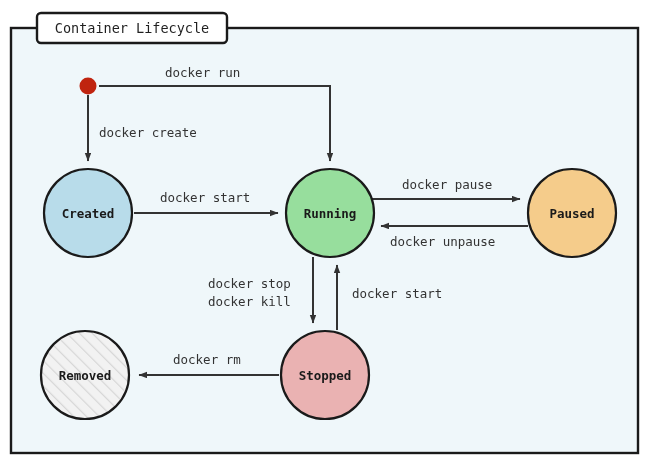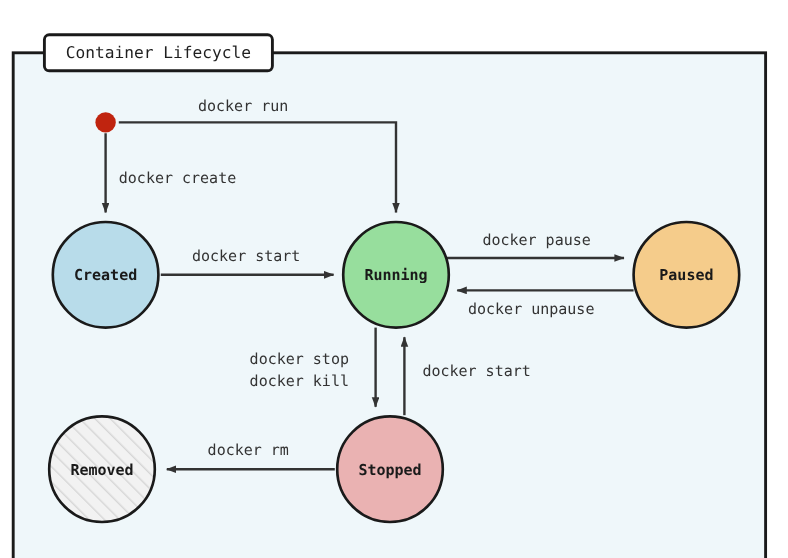--- a/index.html
+++ b/index.html
@@ -12,21 +12,20 @@
     width: 657px;
     height: 465px;
     font-family: "DejaVu Sans Mono", "Liberation Mono", monospace;
     overflow: hidden;
   }
   #stage {
     position: relative;
     width: 657px;
     height: 420px;
     background: #ffffff;
-    margin-top: 16px;
   }
   #diagram-svg {
     position: absolute;
     left: 0;
     top: 0;
     width: 657px;
     height: 465px;
     display: block;
   }
   .edge-label {

